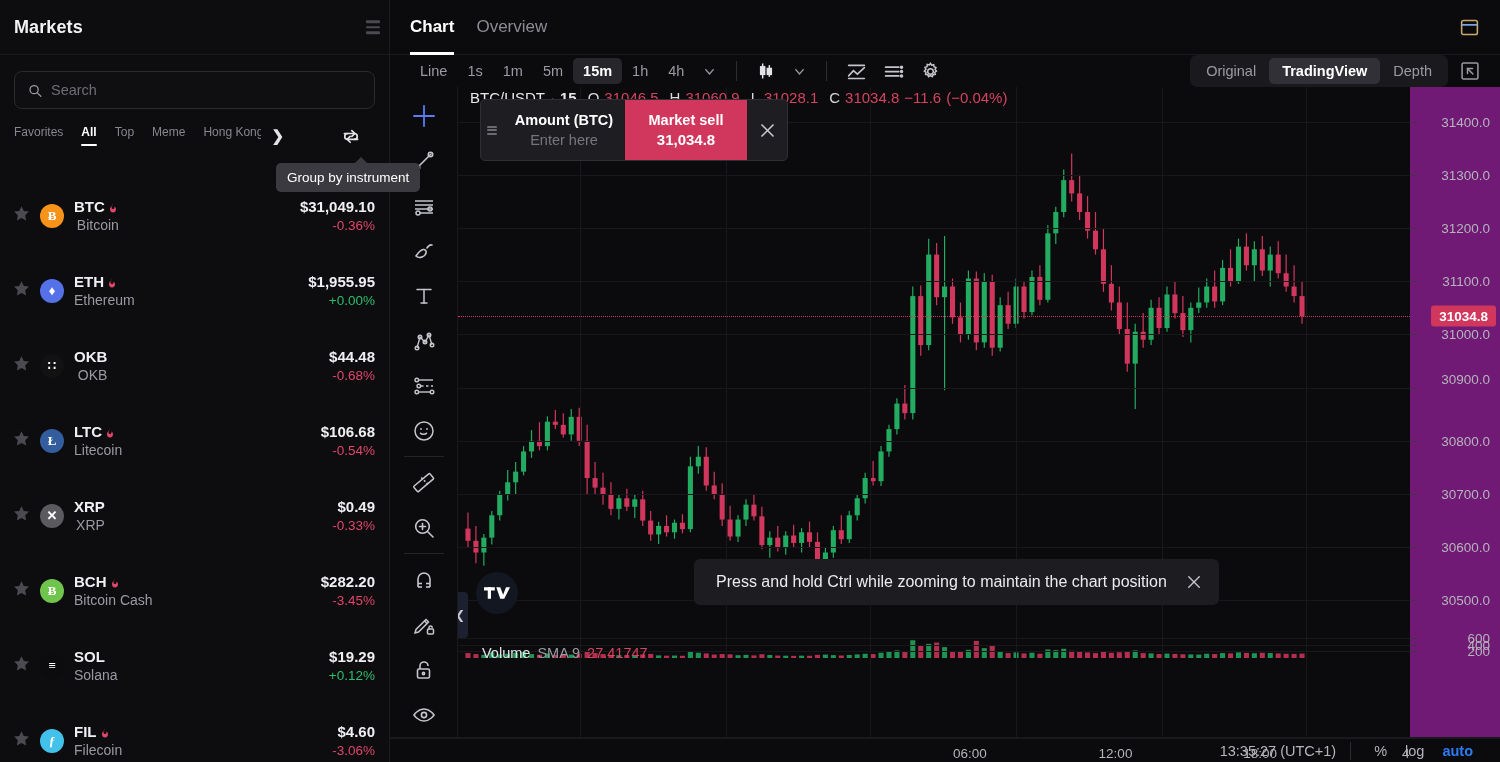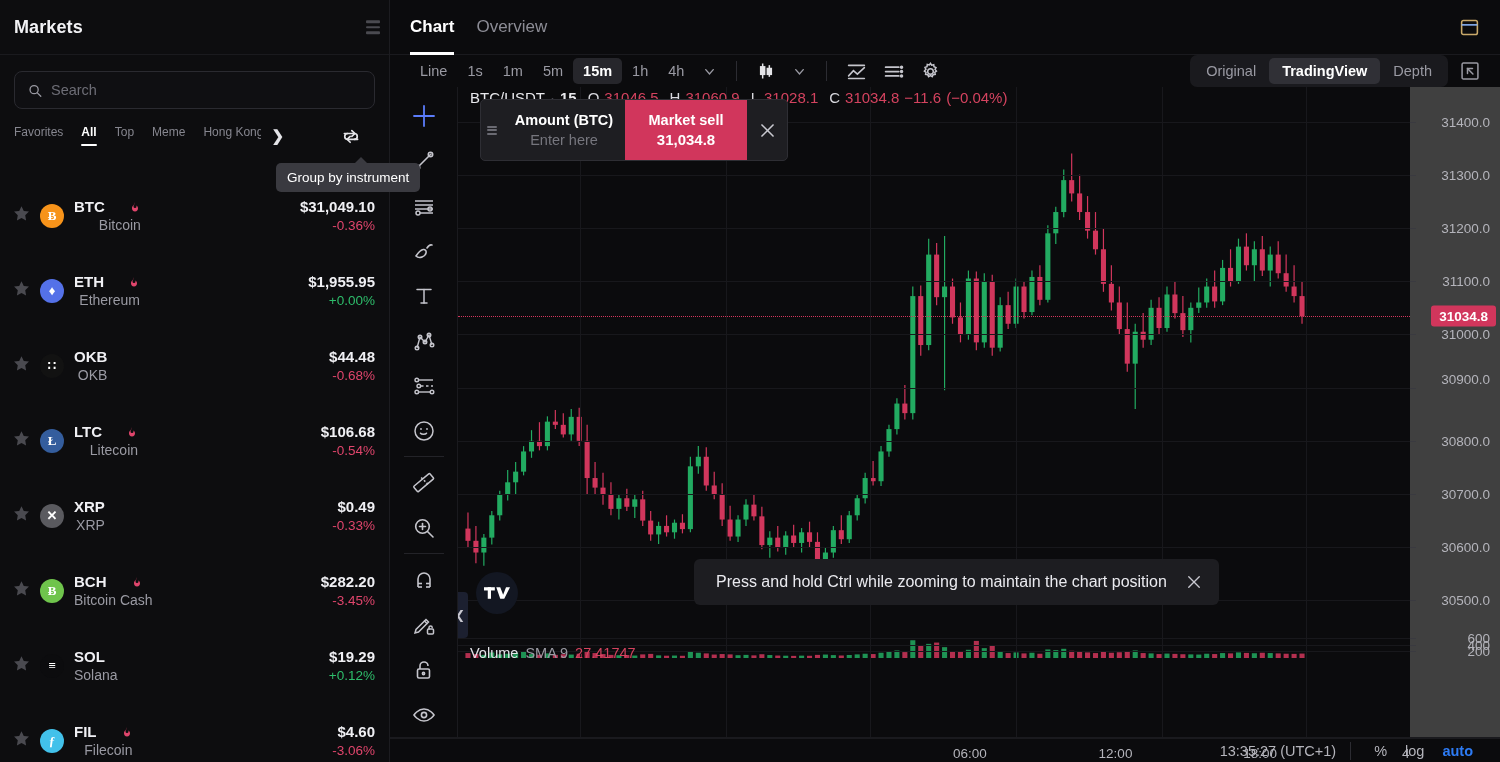--- a/index.html
+++ b/index.html
@@ -78,21 +78,21 @@
     padding: 0 14px 0 12px; cursor: pointer;
   }
   .star { width: 22px; flex: 0 0 22px; margin-right: 6px; }
   .coin-ico {
     width: 24px; height: 24px; border-radius: 50%; flex: 0 0 24px;
     display: flex; align-items: center; justify-content: center;
     font-size: 13px; font-weight: 700; color: #fff; margin-right: 10px;
     font-family: "Liberation Serif", serif;
   }
   .mkt-mid { display: flex; flex-direction: column; gap: 2px; }
-  .mkt-sym { display: flex; align-items: center; gap: 24px; }
+  .mkt-sym { display: flex; align-items: flex-end; gap: 2px; }
   .mkt-sym b { color: #f0f0f4; font-size: 15px; font-weight: 700; }
   .mkt-name { color: #9a9aa3; font-size: 14px; text-align: right; }
   .mkt-right { margin-left: auto; text-align: right; }
   .mkt-price { color: #f0f0f4; font-size: 15px; font-weight: 700; }
   .mkt-chg { font-size: 13.5px; margin-top: 3px; }
   .up { color: #2ebd6b; }
   .down { color: #e0456c; }
   .flame { width: 12px; height: 14px; }
 
   
@@ -147,29 +147,29 @@
     position: absolute; left: 12px; top: 2px; z-index: 20;
     font-size: 15px; display: flex; align-items: baseline; gap: 5px; white-space: nowrap;
   }
   .ohlc .pair { color: #e8e8ec; font-weight: 400; }
   .ohlc .dot { color: #6a6a72; }
   .ohlc .tf { color: #e8e8ec; font-weight: 700; }
   .ohlc .lbl { color: #d8d8de; margin-left: 6px; }
   .ohlc .neg { color: #d4435f; }
 
   .vol-legend {
-    position: absolute; left: 12px; font-size: 14.5px;
+    position: absolute; left: 24px; font-size: 14.5px;
     display: flex; gap: 7px; align-items: flex-end; z-index: 20;
   }
   .vol-legend .t1 { color: #e4e4e9; }
   .vol-legend .t2 { color: #9a9aa3; }
   .vol-legend .t3 { color: #d4435f; }
 
   .price-axis {
-    width: 90px; flex: 0 0 90px; position: relative; background: #404040;
+    width: 90px; flex: 0 0 90px; position: relative; background: #701a75;
   }
   .pa-lbl { position: absolute; right: 10px; font-size: 13.5px; color: #b4b4bb; transform: translateY(-50%); }
   .pa-tick { position: absolute; left: 0; width: 6px; height: 1px; background: #3a3a40; }
   .pa-badge {
     position: absolute; right: 4px; transform: translateY(-50%);
     background: #d1365c; color: #fff; font-size: 13.5px; font-weight: 700;
     padding: 3px 8px; border-radius: 3px;
   }
   .cur-line {
     position: absolute; left: 0; right: 0; height: 0;

